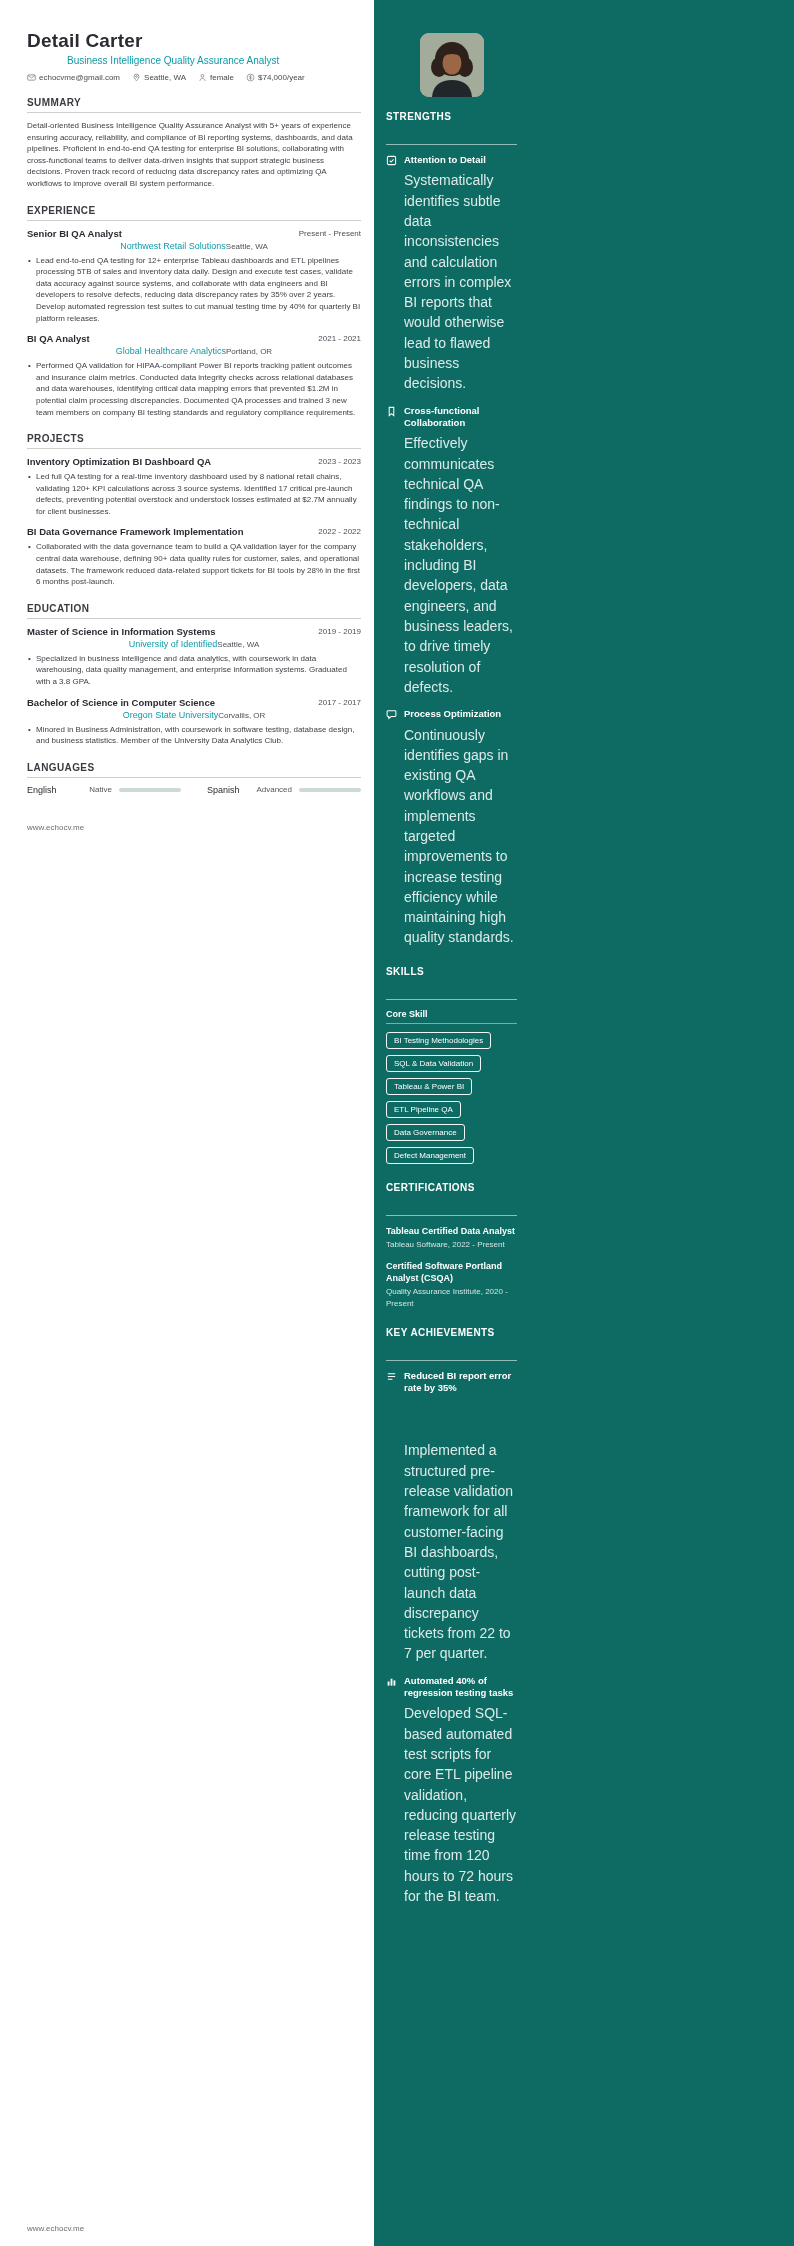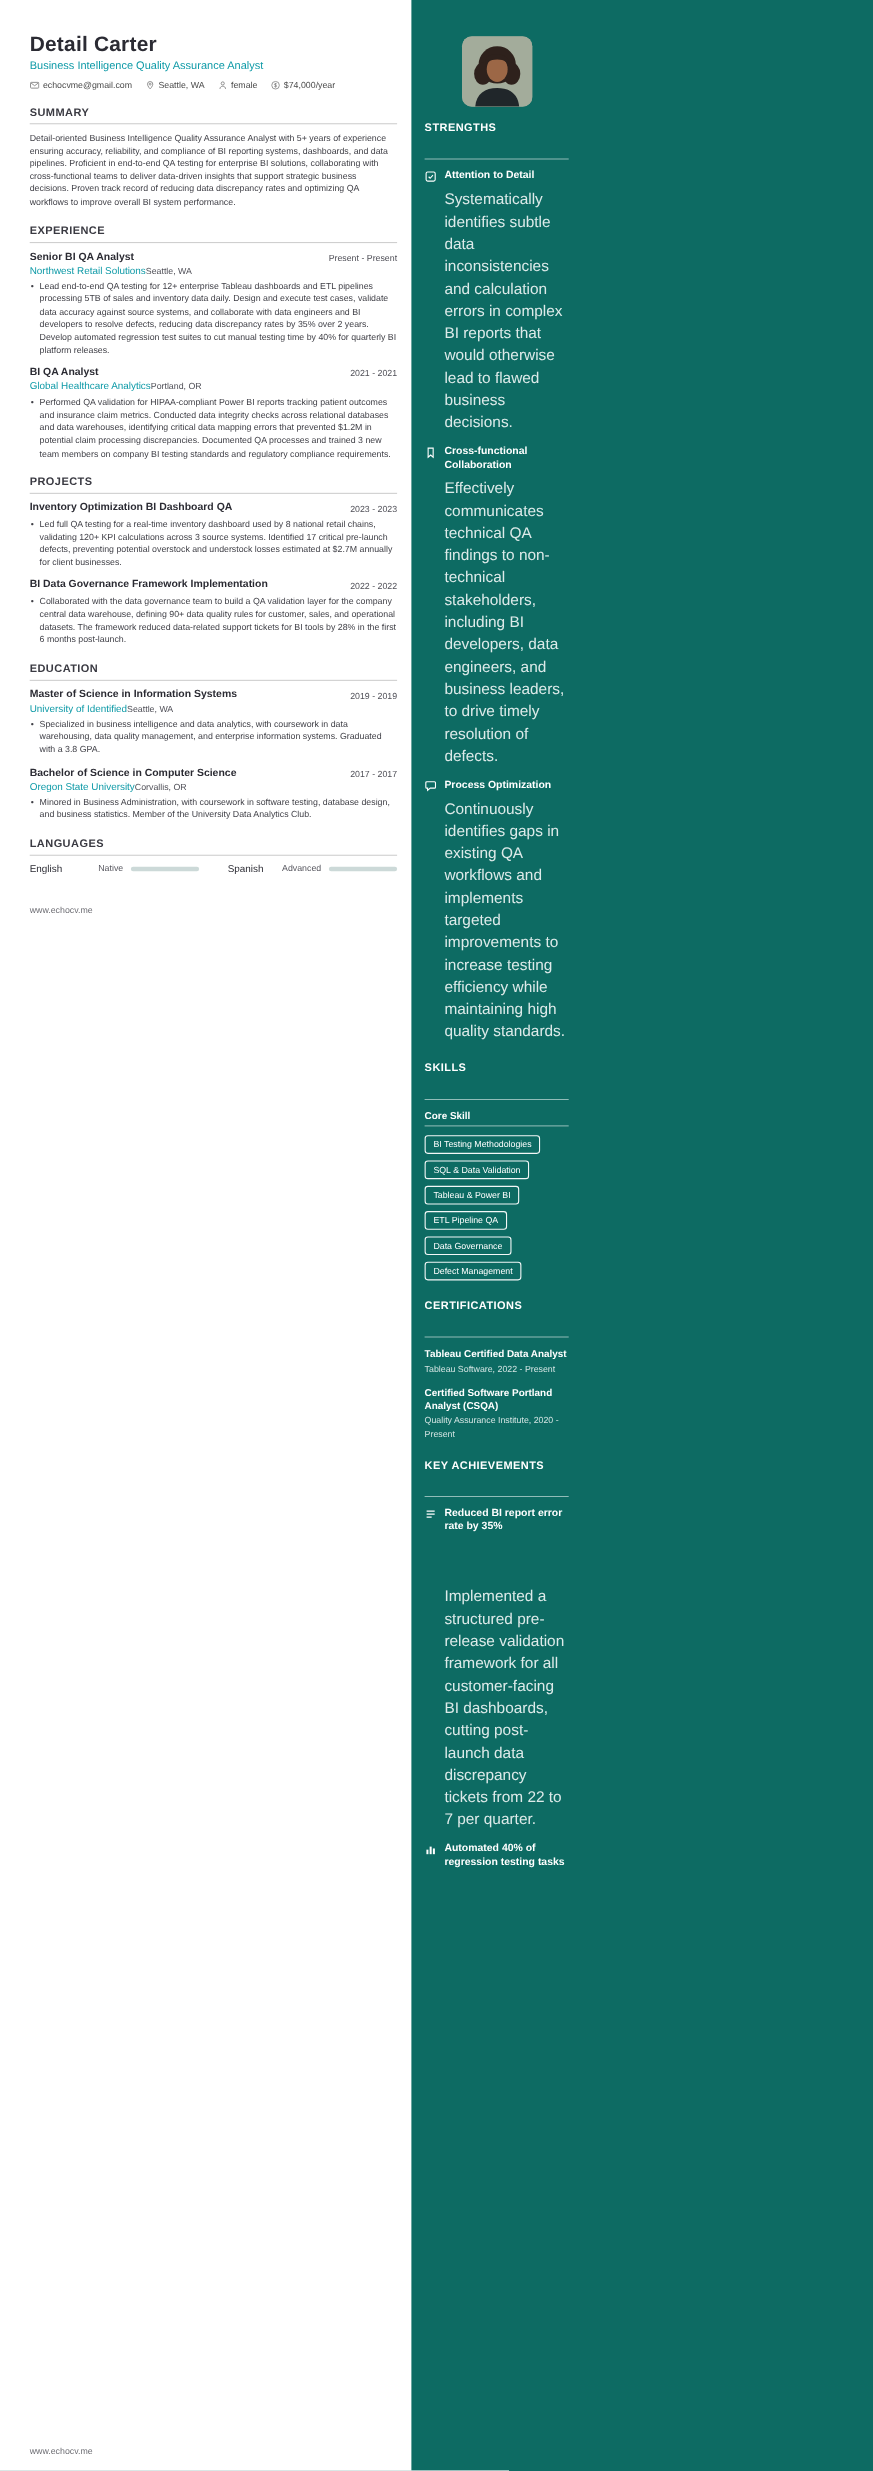--- a/index.html
+++ b/index.html
@@ -10,38 +10,38 @@
     color: #3f3f46; overflow: hidden;
   }
   .sidebar-bg {
     position: absolute; left: 374px; top: 0; width: 420px; height: 2246px;
     background: #0d6b63;
   }
 
   
   .left-col { position: absolute; left: 27px; top: 30px; width: 334px; }
   h1.name { font-size: 19px; font-weight: 700; color: #2b2b33; letter-spacing: .2px; }
-  .job-title { margin-top: 3px; font-size: 10px; font-weight: 500; color: #0e9aa7; }
+  .job-title { margin-top: 3px; font-size: 10px; font-weight: 500; color: #0e9aa7; margin-left: 40px; }
   .contact-row { display: flex; align-items: center; gap: 12px; margin-top: 7px; font-size: 8px; color: #4a4a4a; }
   .contact { display: inline-flex; align-items: center; gap: 3px; }
   .c-icon { width: 9px; height: 9px; color: #8f8f8f; flex: none; }
   .c-icon svg { display: block; width: 9px; height: 9px; }
 
   .section { margin-top: 15px; }
   h2.sec-h {
     font-size: 10px; font-weight: 700; color: #3a3a42; letter-spacing: .4px;
     border-bottom: 1px solid #cfcfcf; padding-bottom: 4px; margin-bottom: 7px;
   }
   .body-text { font-size: 8px; line-height: 1.45; color: #3f3f46; }
 
   .entry { margin-bottom: 9px; }
-  .entry-head { display: flex; justify-content: space-between; align-items: flex-end; }
+  .entry-head { display: flex; justify-content: space-between; align-items: center; }
   .entry-title { font-size: 9.5px; font-weight: 700; color: #2b2b33; }
   .entry-dates { font-size: 8px; color: #4f4f57; white-space: nowrap; margin-left: 8px; }
-  .entry-sub { display: flex; justify-content: flex-start; align-items: baseline; margin-top: 2px; }
+  .entry-sub { display: flex; justify-content: center; align-items: baseline; margin-top: 2px; }
   .company { font-size: 9px; font-weight: 500; color: #0e9aa7; }
   .entry-loc { font-size: 8px; color: #4f4f57; }
   p.bullet { position: relative; padding-left: 9px; margin-top: 4px; font-size: 8px; line-height: 1.45; color: #3f3f46; }
   p.bullet::before { content: "•"; position: absolute; left: 1px; top: 0; color: #3f3f46; }
 
   .langs { display: flex; gap: 26px; margin-top: 3px; }
   .lang { flex: 1; display: flex; align-items: center; }
   .lang-name { font-size: 9px; color: #2b2b33; text-align: right; }
   .lang-level { font-size: 8px; color: #55555d; margin-left: auto; margin-right: 7px; }
   .bar { width: 62px; height: 4px; border-radius: 2px; background: #ccd9d8; overflow: hidden; flex: none; }
@@ -320,18 +320,19 @@
     <div class="side-item">
       <span class="side-icon">
         <svg viewBox="0 0 12 12" fill="currentColor" stroke="none">
             <rect x="1.8" y="6" width="2" height="4.5"></rect>
             <rect x="5" y="3" width="2" height="7.5"></rect>
             <rect x="8.2" y="4.8" width="2" height="5.7"></rect>
           </svg>
       </span>
       <div class="side-body">
         <div class="side-title">Automated 40% of regression testing tasks</div>
+        <div class="side-text">Developed SQL-based automated test scripts for core ETL pipeline validation, reducing quarterly release testing time from 120 hours to 72 hours for the BI team.</div>
       </div>
     </div>
   </aside>
 
   <div class="footer-link footer-bottom">www.echocv.me</div>
 </div>
 
 </body></html>

